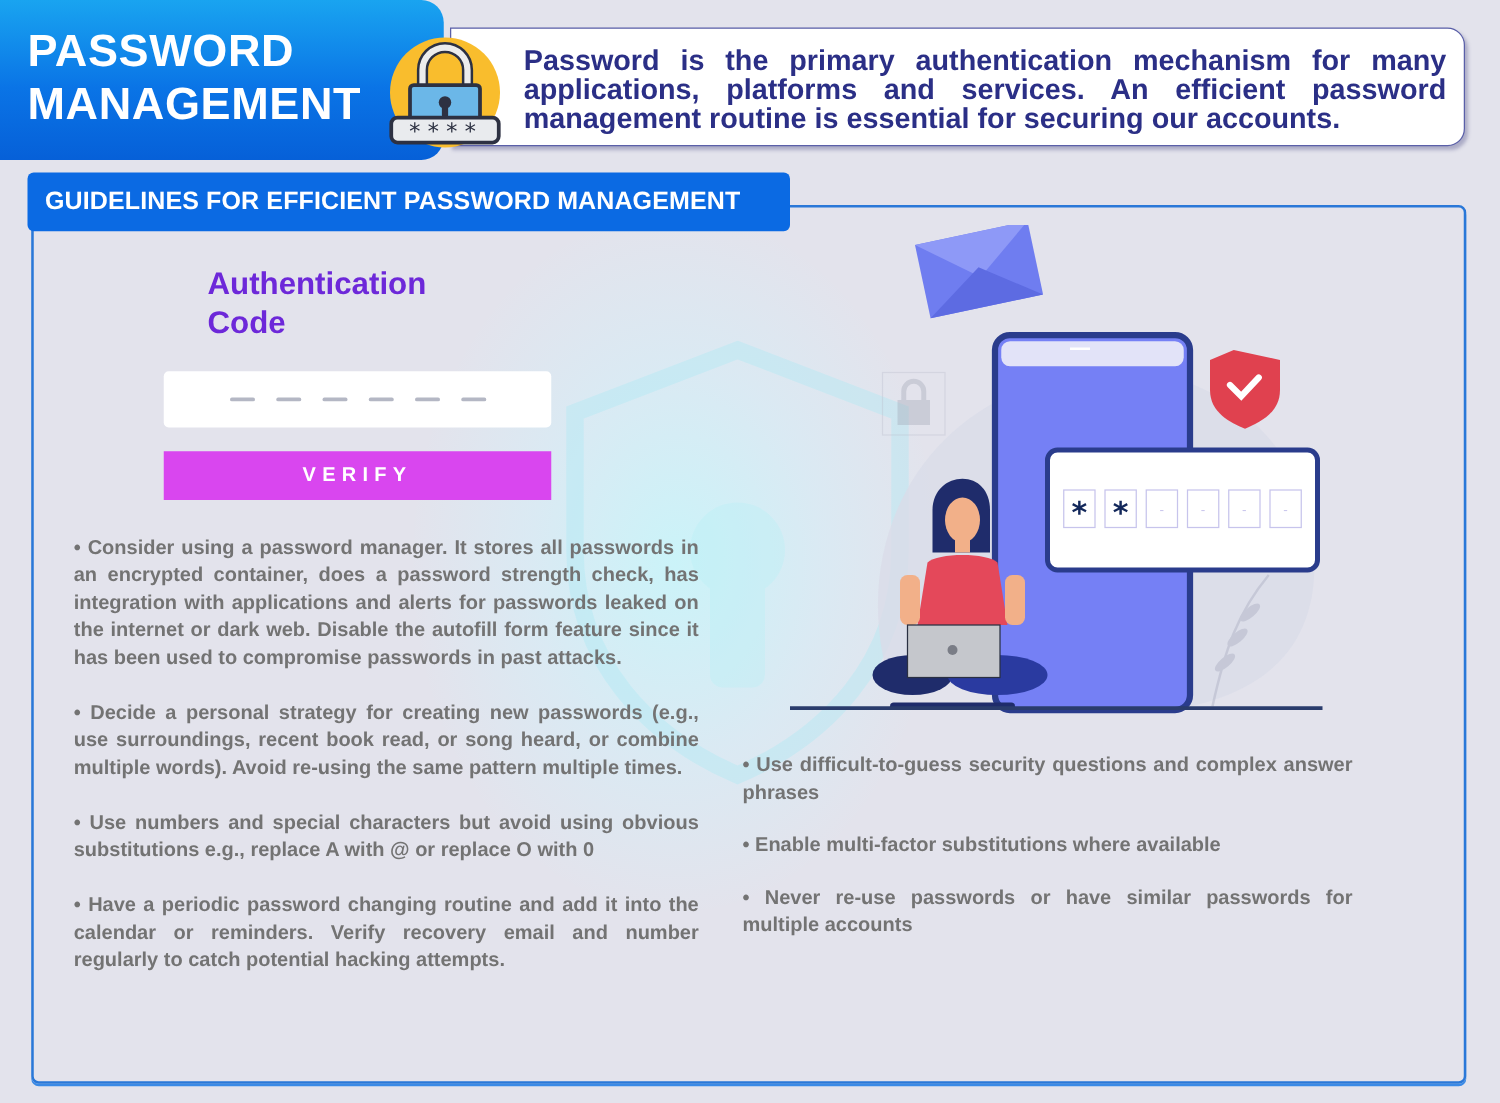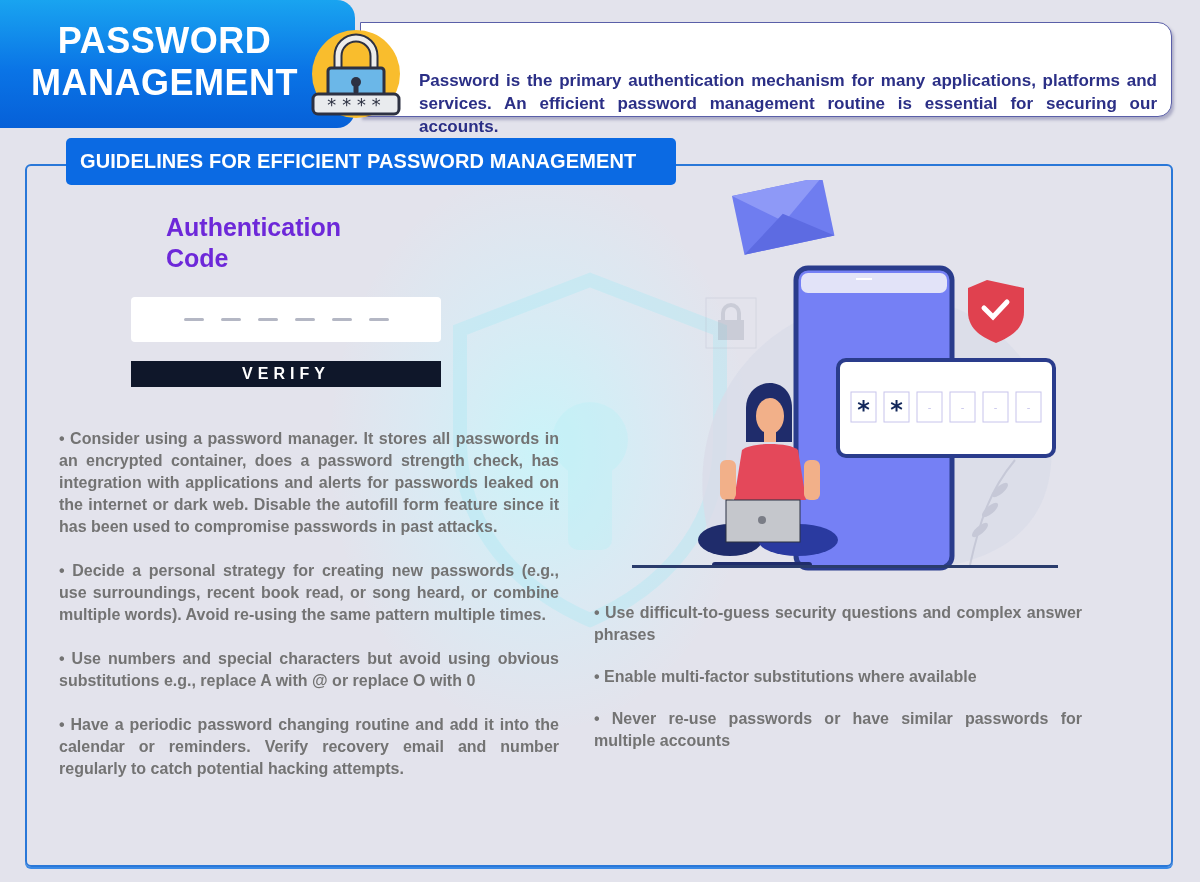--- a/index.html
+++ b/index.html
@@ -3,30 +3,30 @@
 <meta charset="utf-8">
 <style>
   *{box-sizing:border-box;margin:0;padding:0;}
   html,body{width:1200px;height:882px;overflow:hidden;}
   body{background:#e3e3ec;font-family:"Liberation Sans","DejaVu Sans",sans-serif;position:relative;color:#2a2d82;}
   .bg-glow{position:absolute;left:330px;top:170px;width:420px;height:560px;border-radius:50%;
     background:radial-gradient(ellipse at center, rgba(200,245,250,0.9) 0%, rgba(210,240,250,0.5) 40%, rgba(227,227,236,0) 72%);}
   .bg-shield{position:absolute;left:440px;top:270px;width:300px;height:360px;opacity:.35;}
   .title-block{position:absolute;left:0;top:0;width:355px;height:128px;border-radius:0 0 18px 0;
     background:linear-gradient(180deg,#19a4f0 0%,#0a74e6 55%,#0660d8 100%);border-top-right-radius:18px;}
-  .title-text{position:absolute;left:22px;top:20px;width:285px;text-align:center;color:#fff;font-weight:700;font-size:36px;line-height:42px;letter-spacing:0.5px;}
+  .title-text{position:absolute;left:22px;top:20px;width:285px;text-align:left;color:#fff;font-weight:700;font-size:36px;line-height:42px;letter-spacing:0.5px;}
   .lock-badge{position:absolute;left:310px;top:28px;width:92px;height:92px;}
   .intro-box{position:absolute;left:360px;top:22px;width:812px;height:95px;background:#fff;border:1.5px solid #5a5fa8;border-radius:0 14px 14px 0;box-shadow:2px 3px 3px rgba(70,70,130,.35);}
-  .intro-text{position:absolute;left:58px;top:14px;width:738px;font-size:17px;line-height:23px;text-align:justify;color:#2b2f86;font-weight:700;margin-top:32px;}
+  .intro-text{position:absolute;left:58px;top:14px;width:738px;font-size:23px;line-height:23px;text-align:justify;color:#2b2f86;font-weight:700;}
   .panel{position:absolute;left:25px;top:164px;width:1148px;height:703px;border:2px solid #2a78d8;border-radius:6px;box-shadow:0 2px 0 #3a8ae6;}
-  .section-tab{position:absolute;left:22px;top:138px;width:610px;height:47px;background:#0b6ae3;border-radius:5px;color:#fff;font-weight:700;font-size:20px;line-height:47px;padding-left:14px;letter-spacing:.1px;margin-left:44px;}
+  .section-tab{position:absolute;left:22px;top:138px;width:610px;height:47px;background:#0b6ae3;border-radius:5px;color:#fff;font-weight:700;font-size:20px;line-height:47px;padding-left:14px;letter-spacing:.1px;}
   .auth-title{position:absolute;left:166px;top:212px;font-size:25px;line-height:31px;font-weight:700;color:#6d28d9;}
   .code-input{position:absolute;left:131px;top:297px;width:310px;height:45px;background:#fff;border-radius:4px;display:flex;align-items:center;justify-content:center;gap:17px;}
   .code-dash{width:20px;height:3px;background:#b4b7c4;border-radius:2px;}
-  .verify-btn{position:absolute;left:131px;top:361px;width:310px;height:26px;background:#0f172a;border:none;color:#fff;font-weight:700;font-size:16px;letter-spacing:5px;display:flex;align-items:center;justify-content:center;}
+  .verify-btn{position:absolute;left:131px;top:361px;width:310px;height:39px;background:#d946ef;border:none;color:#fff;font-weight:700;font-size:16px;letter-spacing:5px;display:flex;align-items:center;justify-content:center;}
   .bullets-left{position:absolute;left:59px;top:428px;width:500px;}
   .bullets-right{position:absolute;left:594px;top:602px;width:488px;}
   .bullet{font-size:16px;line-height:22px;text-align:justify;font-weight:700;color:#737373;}
   .bullets-left .bullet{margin-bottom:22px;}
   .bullets-right .bullet{margin-bottom:20px;}
   .illus{position:absolute;left:620px;top:180px;width:460px;height:400px;}
 </style>
 </head>
 <body>
 

